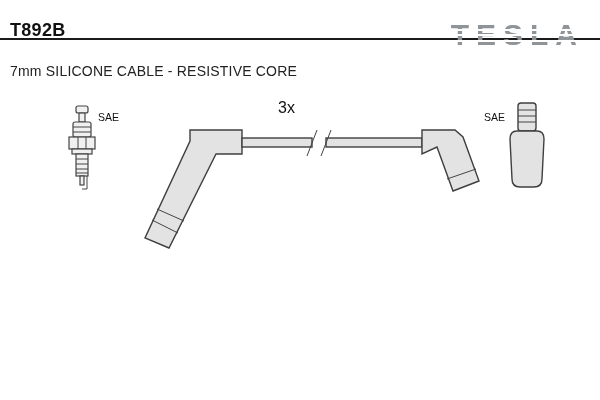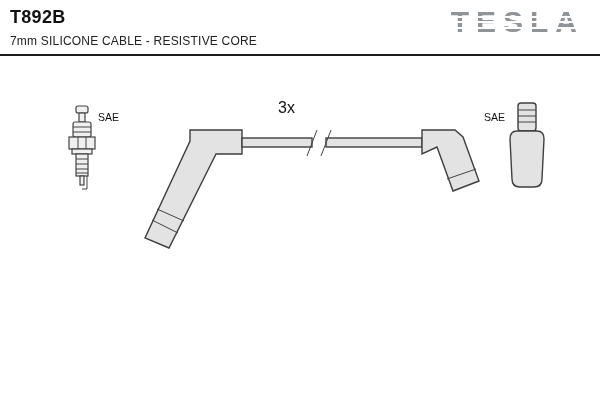--- a/index.html
+++ b/index.html
@@ -6,28 +6,28 @@
   html,body { width:600px; height:400px; }
   body {
     background:#fff;
     font-family:"Liberation Sans", sans-serif;
     position:relative;
     overflow:hidden;
   }
   .page { position:absolute; inset:0; background:#ffffff; }
 
   .header {
-    position:absolute; top:0; left:0; right:0; height:56px;
+    position:absolute; top:0; left:0; right:0; height:40px;
     border-bottom:2px solid #1b1b1b;
     display:flex; justify-content:space-between; align-items:flex-start;
-    padding:7px 10px 0 10px;
+    padding:20px 10px 0 10px;
     background:#fff;
   }
   .part-number { font-size:18px; font-weight:bold; color:#111; letter-spacing:0.3px; }
-  .subtitle { font-size:12px; color:#222; margin-top:6px; letter-spacing:0.2px; }
+  .subtitle { font-size:14px; color:#222; margin-top:22px; letter-spacing:0.2px; }
 
   .brand { position:relative; margin-right:6px; line-height:1; }
   .brand-text {
     font-size:30px; font-weight:bold; letter-spacing:7px;
     color:#8f9499; line-height:1; display:inline-block;
   }
   .brand-stripes {
     position:absolute; inset:0;
     background:repeating-linear-gradient(to bottom,
       rgba(255,255,255,0) 0 3.5px, #ffffff 3.5px 5.5px);

